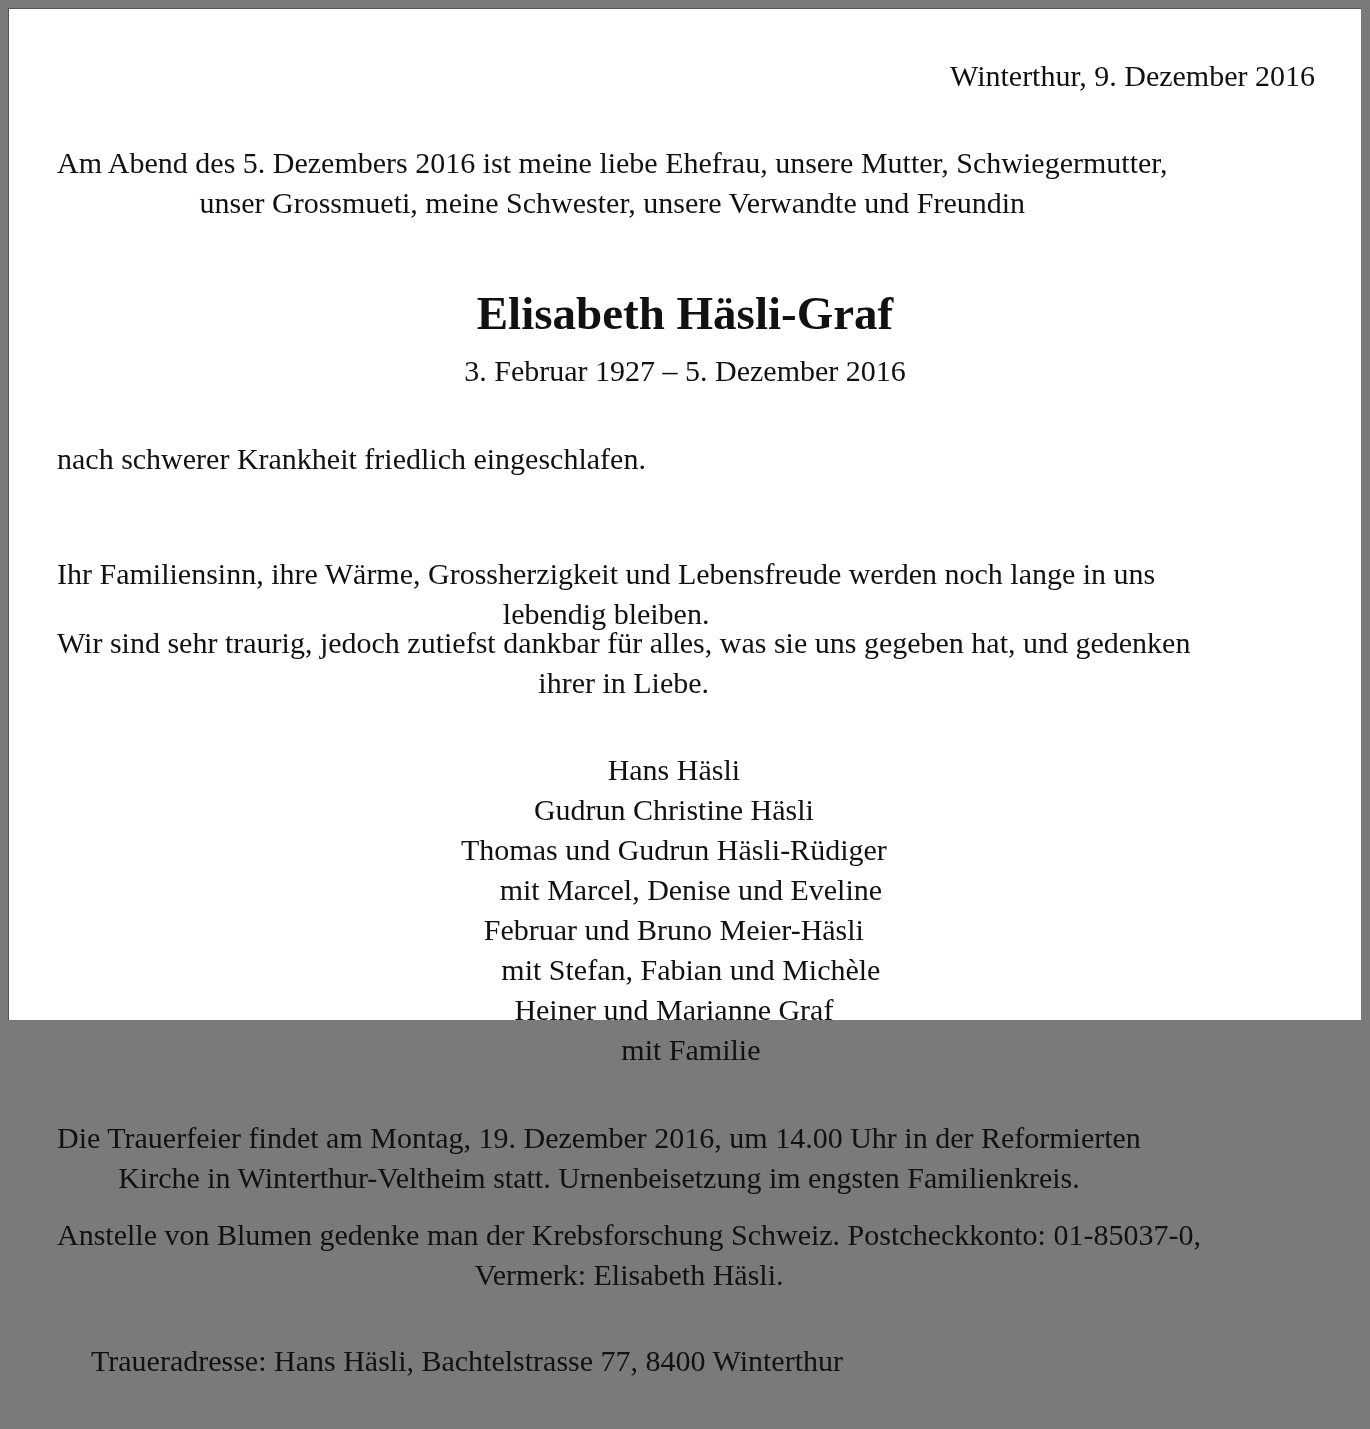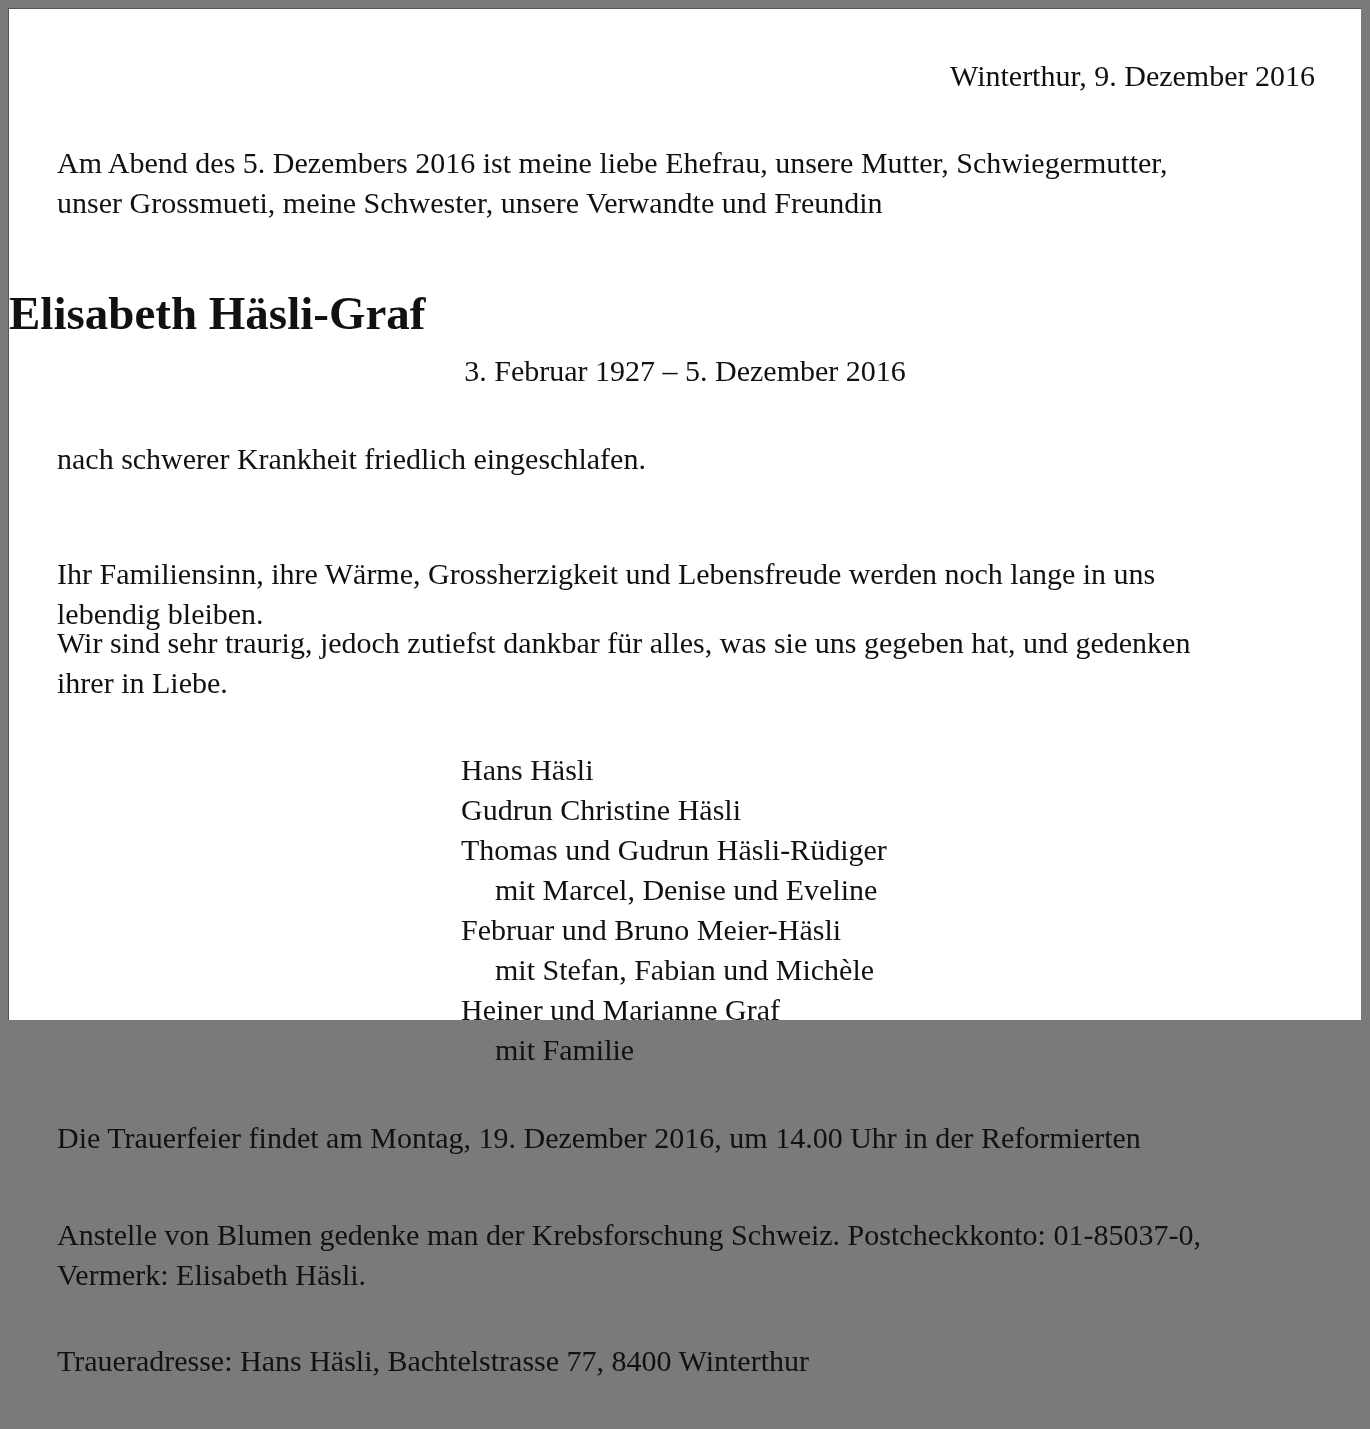--- a/index.html
+++ b/index.html
@@ -21,21 +21,21 @@
       height: 1012px;
       background: #ffffff;
       border-left: 1px solid #555;
       border-top: 1px solid #555;
       box-sizing: border-box;
       color: #111;
       font-family: Liberation Serif, serif;
       font-size: 30px;
       line-height: 40px;
     }
-    .abs { position: absolute; white-space: nowrap; }
+    .abs { position: absolute; white-space: nowrap; text-align: center; }
     .date-line {
       right: 46px;
       top: 47px;
       text-align: right;
     }
     .para { left: 48px; }
     .p1 { top: 134px; }
     .name {
       left: 0; right: 0;
       top: 274px;
@@ -52,21 +52,21 @@
     .p3 { top: 516px; margin-top: 29px; }
     .p4 { top: 614px; }
     .mourners {
       left: 428px;
       top: 741px;
       margin-left: 24px;
     }
     .mourners .indent { padding-left: 34px; }
     .p5 { top: 1109px; }
     .p6 { top: 1206px; }
-    .p7 { top: 1332px; }
+    .p7 { top: 1332px; margin-left: 34px; }
     .line { display: block; }
   </style>
 </head>
 <body>
 
 <div class="page">
 
   <div class="abs date-line">Winterthur, 9. Dezember 2016</div>
 
   <div class="abs para p1">
@@ -96,20 +96,21 @@
     <span class="line">Thomas und Gudrun Häsli-Rüdiger</span>
     <span class="line indent">mit Marcel, Denise und Eveline</span>
     <span class="line">Februar und Bruno Meier-Häsli</span>
     <span class="line indent">mit Stefan, Fabian und Michèle</span>
     <span class="line">Heiner und Marianne Graf</span>
     <span class="line indent">mit Familie</span>
   </div>
 
   <div class="abs para p5">
     <span class="line">Die Trauerfeier findet am Montag, 19. Dezember 2016, um 14.00 Uhr in der Reformierten</span>
+    <span class="line">Kirche in Winterthur-Veltheim statt. Urnenbeisetzung im engsten Familienkreis.</span>
   </div>
 
   <div class="abs para p6">
     <span class="line">Anstelle von Blumen gedenke man der Krebsforschung Schweiz. Postcheckkonto: 01-85037-0,</span>
     <span class="line">Vermerk: Elisabeth Häsli.</span>
   </div>
 
   <div class="abs para p7">Traueradresse: Hans Häsli, Bachtelstrasse 77, 8400 Winterthur</div>
 
 </div>

